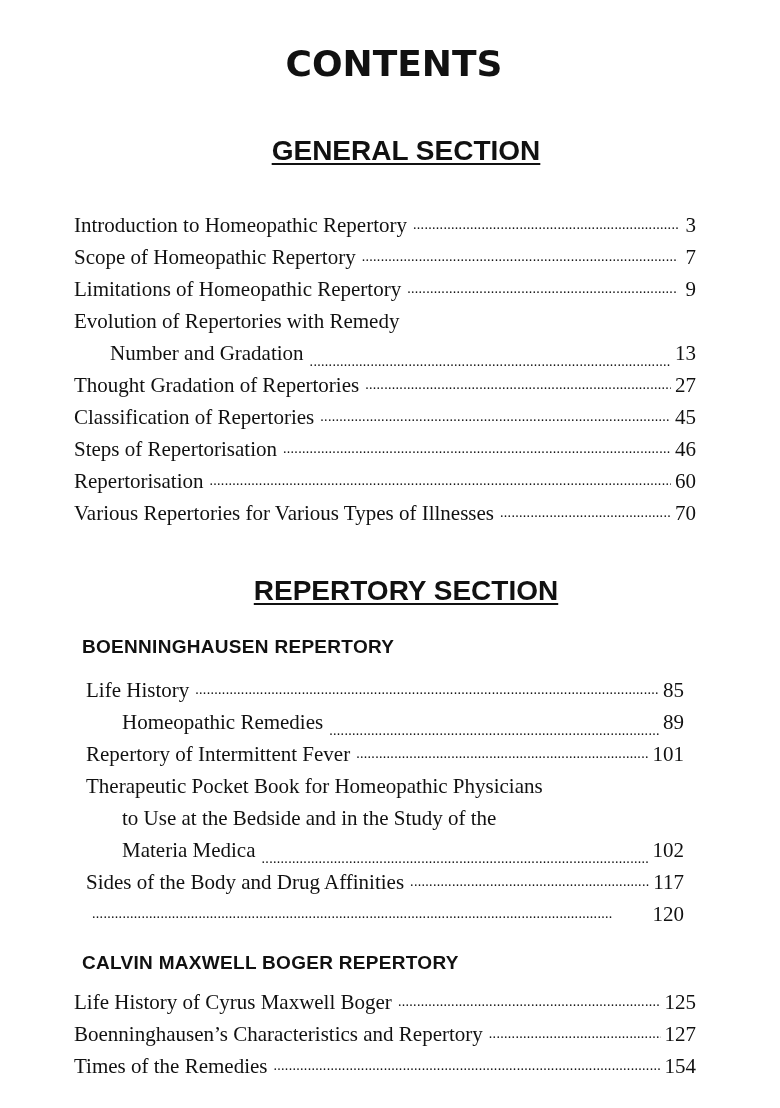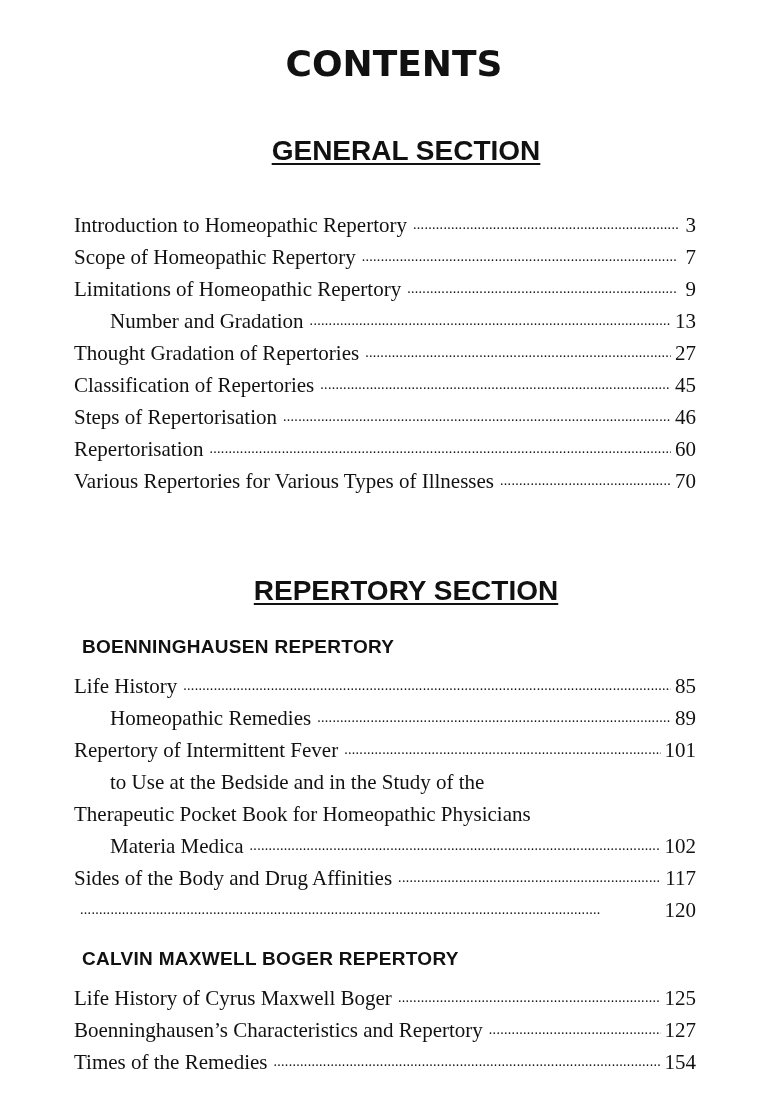--- a/index.html
+++ b/index.html
@@ -64,20 +64,21 @@
       line-height: 32px;
     }
     .entry-line {
       display: flex;
       align-items: baseline;
       height: 32px;
       white-space: nowrap;
     }
     .entry-line.indent {
       padding-left: 36px;
+      align-items: flex-end;
     }
     .entry-text {
       flex: 0 0 auto;
     }
     .leader {
       flex: 1 1 auto;
       overflow: hidden;
       margin: 0 4px 0 6px;
       position: relative;
       height: 1em;
@@ -121,20 +122,23 @@
       </div>
   </li>
   <li class="entry">
     <div class="entry-line">
         <span class="entry-text">Limitations of Homeopathic Repertory</span>
         <span class="leader"></span>
         <span class="page-num">9</span>
       </div>
   </li>
   <li class="entry">
+    <div class="entry-line">
+        <span class="entry-text">Evolution of Repertories with Remedy</span>
+      </div>
     <div class="entry-line indent">
         <span class="entry-text">Number and Gradation</span>
         <span class="leader"></span>
         <span class="page-num">13</span>
       </div>
   </li>
   <li class="entry">
     <div class="entry-line">
         <span class="entry-text">Thought Gradation of Repertories</span>
         <span class="leader"></span>
@@ -169,21 +173,21 @@
         <span class="page-num">70</span>
       </div>
   </li>
 </ul>
 
 <h2 class="section-heading" style="top:574px;">REPERTORY SECTION</h2>
 
 <ul class="toc-list" style="top:624px;">
   <li>
     <h3 class="group-heading">BOENNINGHAUSEN REPERTORY</h3>
-    <ul style="list-style:none;margin:0;padding:0;">
+    <ul style="list-style:none;margin:12px;padding:0;">
       <li class="entry">
         <div class="entry-line">
             <span class="entry-text">Life History</span>
             <span class="leader"></span>
             <span class="page-num">85</span>
           </div>
       </li>
       <li class="entry">
         <div class="entry-line indent">
             <span class="entry-text">Homeopathic Remedies</span>
@@ -192,25 +196,25 @@
           </div>
       </li>
       <li class="entry">
         <div class="entry-line">
             <span class="entry-text">Repertory of Intermittent Fever</span>
             <span class="leader"></span>
             <span class="page-num">101</span>
           </div>
       </li>
       <li class="entry">
+        <div class="entry-line">
+            <span class="entry-text">Therapeutic Pocket Book  for Homeopathic Physicians</span>
+          </div>
         <div class="entry-line indent">
             <span class="entry-text">to Use at the Bedside and in the Study of the</span>
-          </div>
-        <div class="entry-line">
-            <span class="entry-text">Therapeutic Pocket Book  for Homeopathic Physicians</span>
           </div>
         <div class="entry-line indent">
             <span class="entry-text">Materia Medica</span>
             <span class="leader"></span>
             <span class="page-num">102</span>
           </div>
       </li>
       <li class="entry">
         <div class="entry-line">
             <span class="entry-text">Sides of the Body and Drug Affinities</span>

